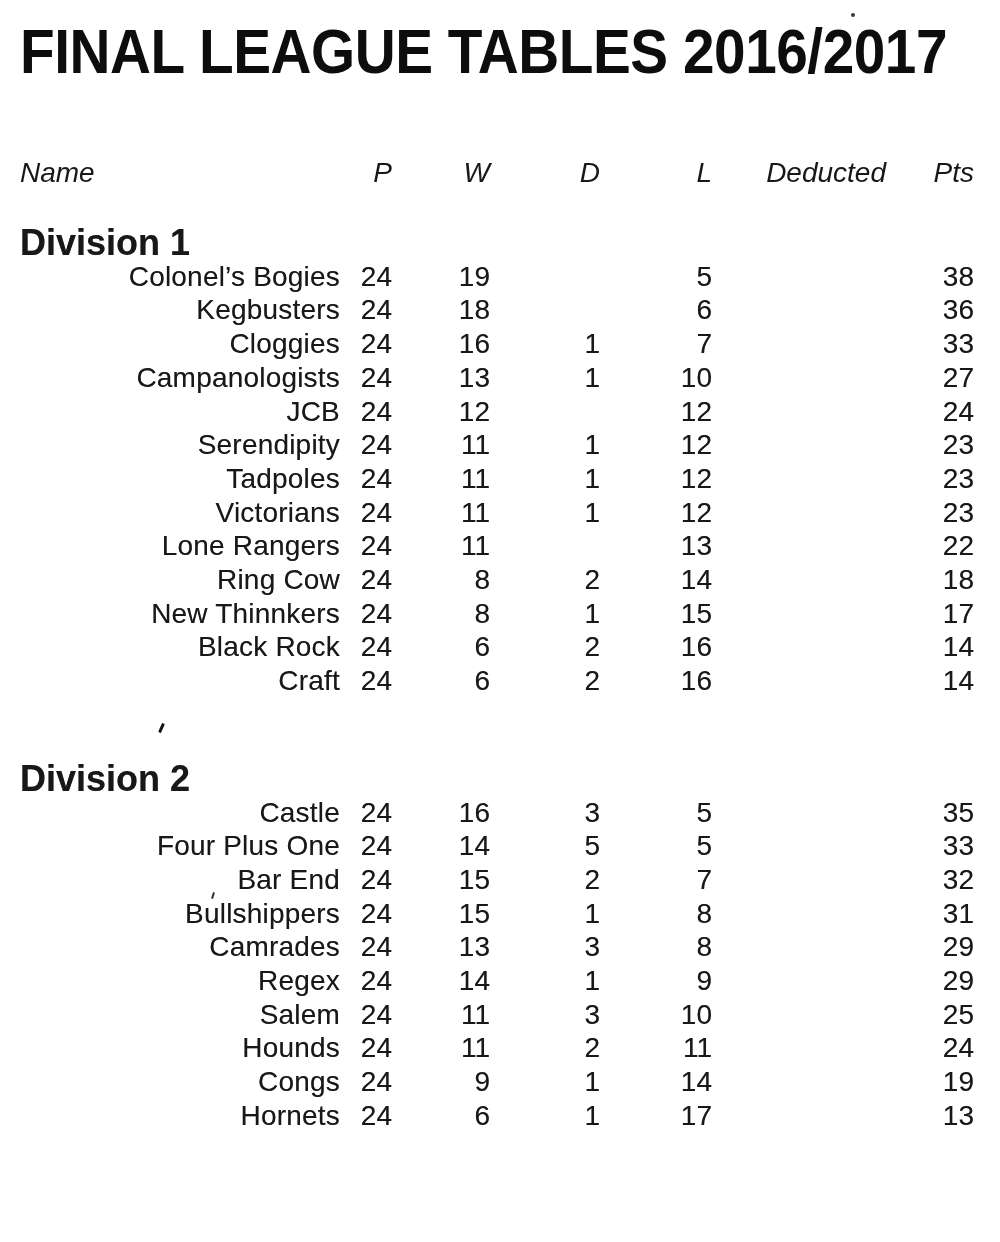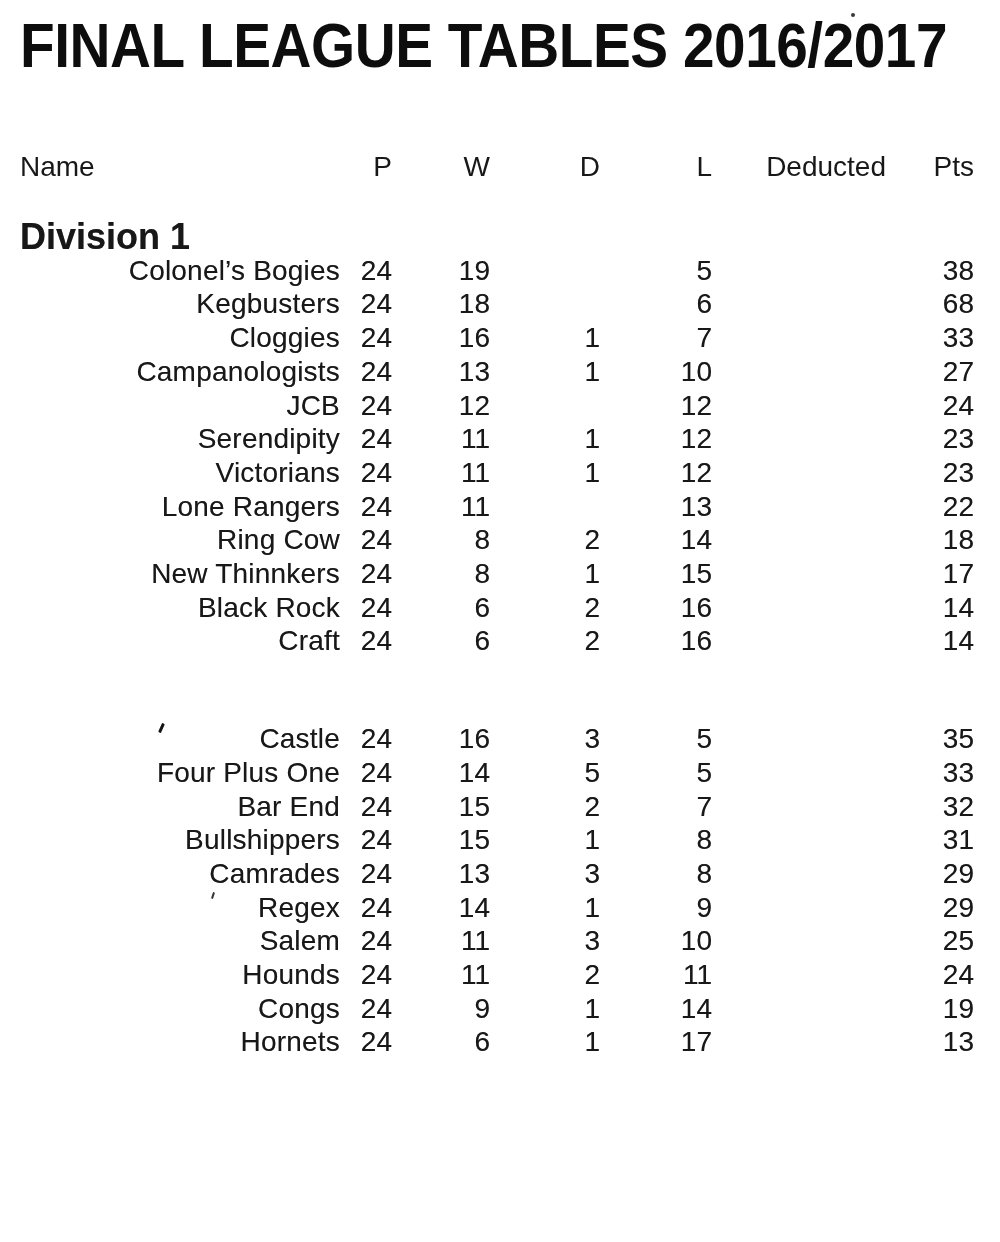--- a/index.html
+++ b/index.html
@@ -9,21 +9,21 @@
   body {
     width: 1000px;
     height: 1242px;
     background: #ffffff;
     color: #181818;
     font-family: "Liberation Sans", sans-serif;
     position: relative;
     overflow: hidden;
   }
   .page {
-    padding: 14px 0 0 20px;
+    padding: 20px 0 0 20px;
   }
   .doc-title {
     margin: 0;
     font-size: 63px;
     font-weight: bold;
     line-height: 62px;
     letter-spacing: -0.5px;
     white-space: nowrap;
     color: #0d0d0d;
     transform: scaleX(0.9);
@@ -37,20 +37,21 @@
   }
   col.c-name { width: 320px; }
   col.c-p    { width: 52px; }
   col.c-w    { width: 98px; }
   col.c-d    { width: 110px; }
   col.c-l    { width: 112px; }
   col.c-ded  { width: 174px; }
   col.c-pts  { width: 88px; }
 
   th {
+    font-style: italic;
     font-weight: normal;
     font-size: 28px;
     height: 34px;
     padding: 0;
     text-align: right;
     vertical-align: middle;
     white-space: nowrap;
     margin-top: 24px;
   }
   th.name-col { text-align: left; }
@@ -145,21 +146,21 @@
           <td class="num-cell"></td>
           <td class="num-cell">38</td>
         </tr>
         <tr>
           <td class="name-cell">Kegbusters</td>
           <td class="num-cell">24</td>
           <td class="num-cell">18</td>
           <td class="num-cell"></td>
           <td class="num-cell">6</td>
           <td class="num-cell"></td>
-          <td class="num-cell">68</td>
+          <td class="num-cell">36</td>
         </tr>
         <tr>
           <td class="name-cell">Cloggies</td>
           <td class="num-cell">24</td>
           <td class="num-cell">16</td>
           <td class="num-cell">1</td>
           <td class="num-cell">7</td>
           <td class="num-cell"></td>
           <td class="num-cell">33</td>
         </tr>
@@ -176,20 +177,29 @@
           <td class="name-cell">JCB</td>
           <td class="num-cell">24</td>
           <td class="num-cell">12</td>
           <td class="num-cell"></td>
           <td class="num-cell">12</td>
           <td class="num-cell"></td>
           <td class="num-cell">24</td>
         </tr>
         <tr>
           <td class="name-cell">Serendipity</td>
+          <td class="num-cell">24</td>
+          <td class="num-cell">11</td>
+          <td class="num-cell">1</td>
+          <td class="num-cell">12</td>
+          <td class="num-cell"></td>
+          <td class="num-cell">23</td>
+        </tr>
+        <tr>
+          <td class="name-cell">Tadpoles</td>
           <td class="num-cell">24</td>
           <td class="num-cell">11</td>
           <td class="num-cell">1</td>
           <td class="num-cell">12</td>
           <td class="num-cell"></td>
           <td class="num-cell">23</td>
         </tr>
         <tr>
           <td class="name-cell">Victorians</td>
           <td class="num-cell">24</td>
@@ -239,20 +249,23 @@
           <td class="name-cell">Craft</td>
           <td class="num-cell">24</td>
           <td class="num-cell">6</td>
           <td class="num-cell">2</td>
           <td class="num-cell">16</td>
           <td class="num-cell"></td>
           <td class="num-cell">14</td>
         </tr>
         <tr class="spacer spacer-large">
           <td colspan="7"></td>
+        </tr>
+        <tr>
+          <td colspan="7" class="division-label">Division 2</td>
         </tr>
         <tr>
           <td class="name-cell">Castle</td>
           <td class="num-cell">24</td>
           <td class="num-cell">16</td>
           <td class="num-cell">3</td>
           <td class="num-cell">5</td>
           <td class="num-cell"></td>
           <td class="num-cell">35</td>
         </tr>

